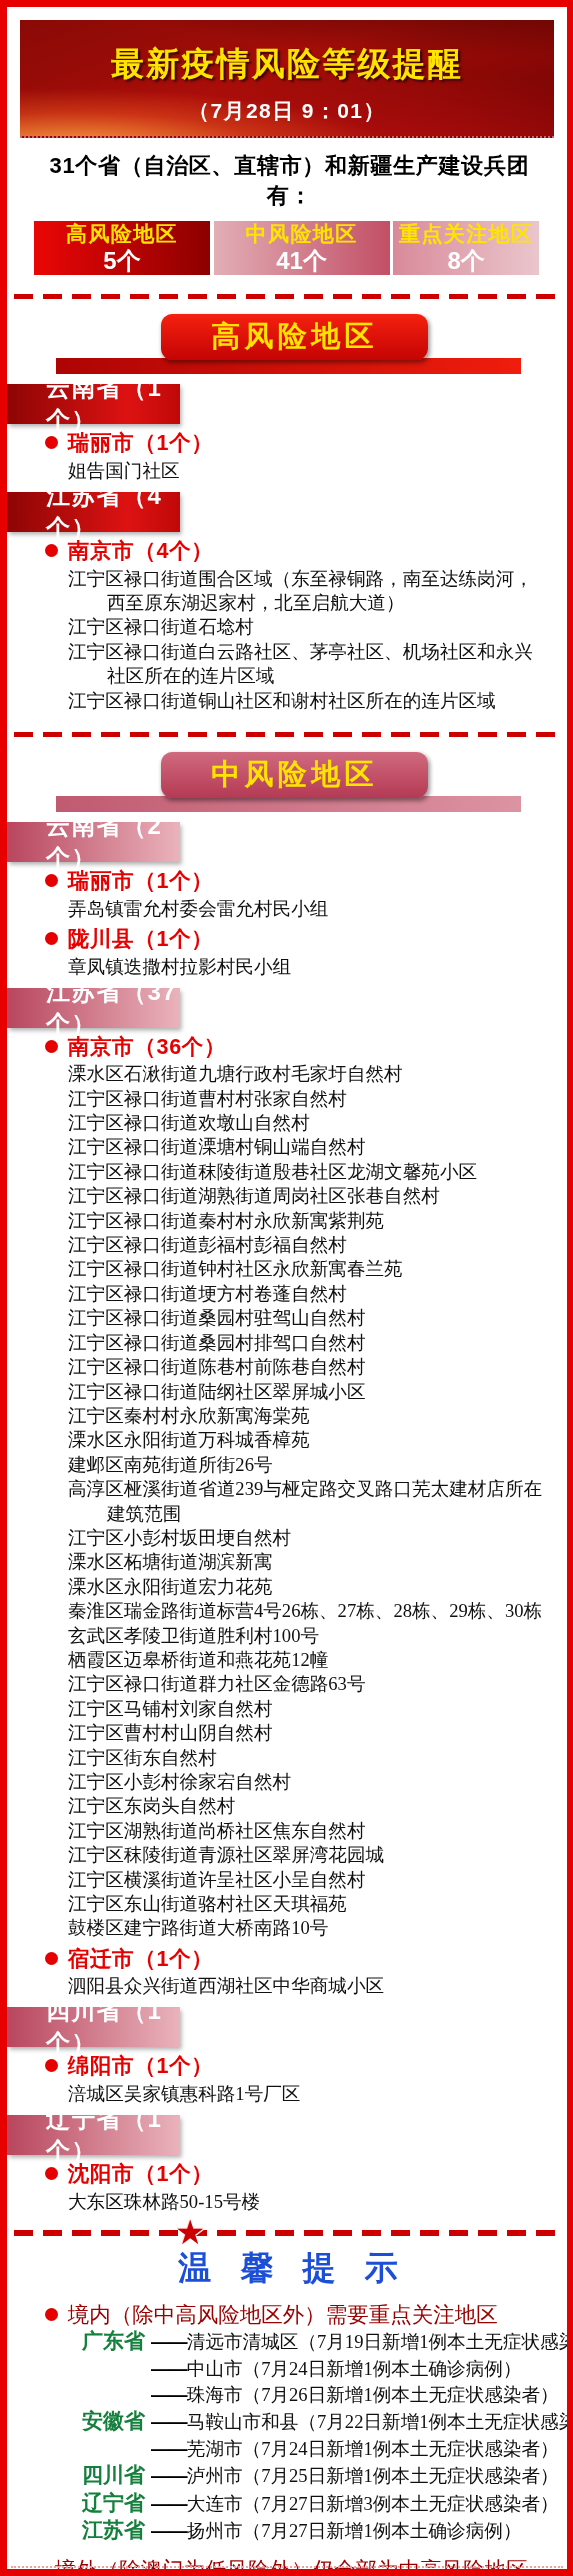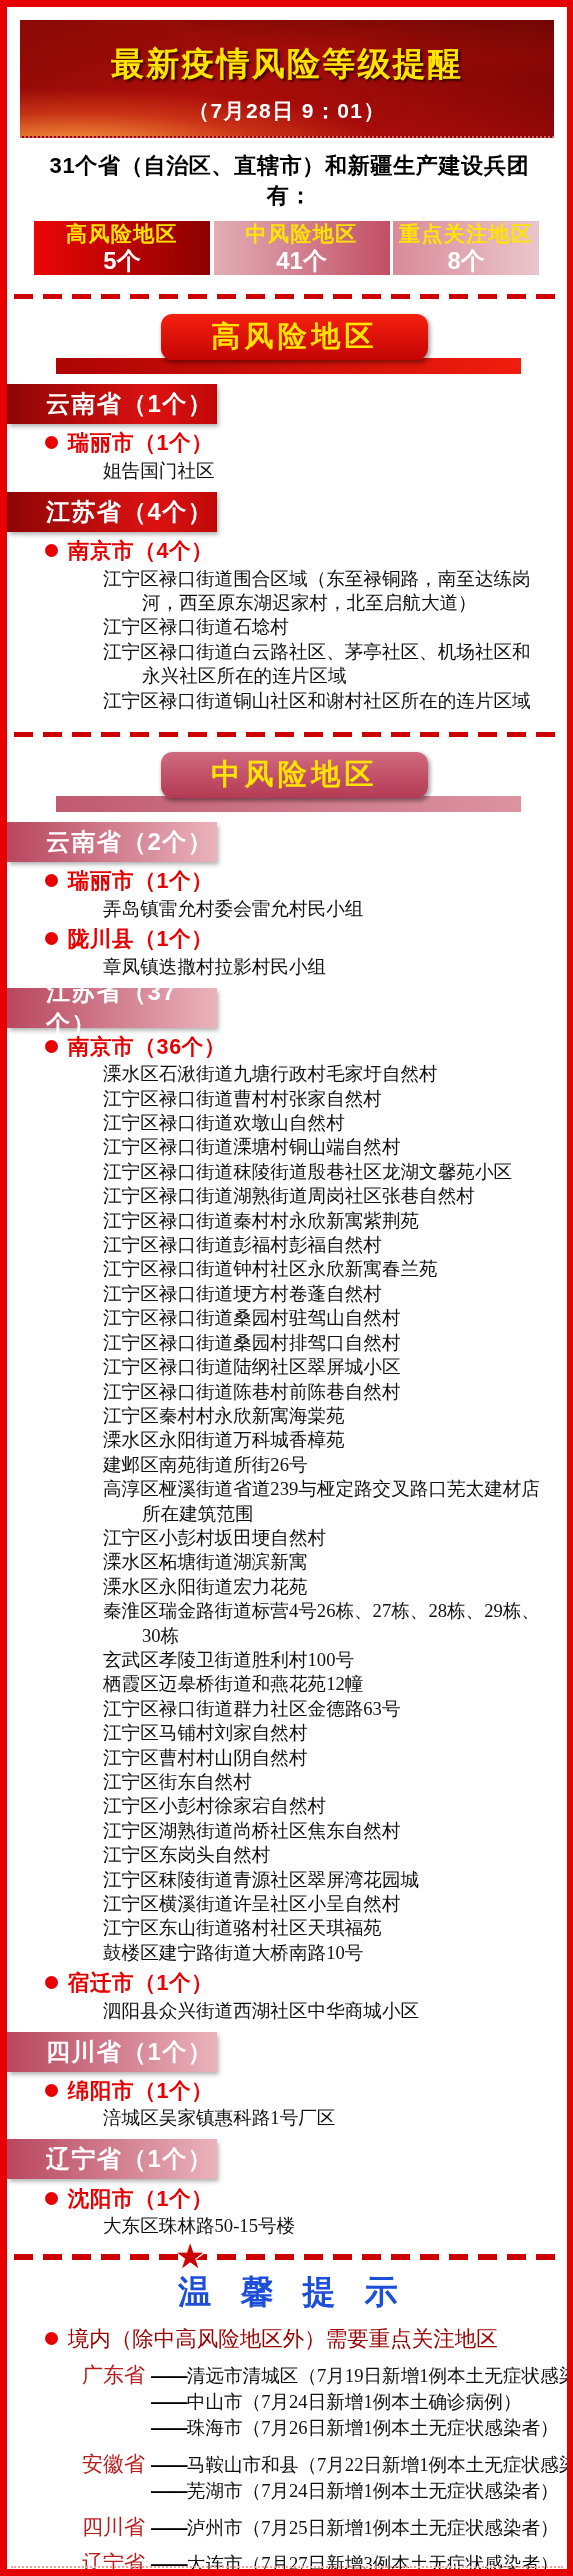--- a/index.html
+++ b/index.html
@@ -44,39 +44,39 @@
   .sec-head{position:relative;height:62px;margin:14.3px -13px 0 -25px;}
   .sec-btn{position:absolute;left:147px;top:0;width:267px;height:46px;border-radius:11.5px;z-index:2;
     display:flex;align-items:center;justify-content:center;color:#ffe400;font-size:29px;font-weight:bold;
     letter-spacing:4.3px;box-shadow:1.4px 2.2px 4.3px rgba(0,0,0,.4);}
   .sec-underbar{position:absolute;left:42px;right:39px;top:44px;height:16px;z-index:1;}
   .sec.high .sec-btn{background:linear-gradient(180deg,#f5200f,#c40404);}
   .sec.high .sec-underbar{background:linear-gradient(90deg,#ad0404,#ef1d0d);}
   .sec.mid .sec-btn{background:linear-gradient(180deg,#d06a7e,#b43a54);}
   .sec.mid .sec-underbar{background:linear-gradient(90deg,#c05a70,#dc93a2);}
   
-  .prov{margin:8.6px 0 4.3px -32px;width:210px;height:40px;box-sizing:border-box;
+  .prov{margin:8.6px 0 4.3px -32px;width:173px;height:40px;box-sizing:border-box;
     display:flex;align-items:center;padding-left:39px;color:#fff;font-size:24px;font-weight:bold;
     letter-spacing:1.4px;box-shadow:2.2px 2.9px 4.3px rgba(110,110,110,.55);}
   .sec.high .prov{background:linear-gradient(90deg,#8e0505,#dd1212 70%,#c00808);}
   .sec.mid .prov{background:linear-gradient(90deg,#b8465e,#eab3bc);}
   
   .city{display:flex;align-items:center;margin:2.9px 0 0 5.7px;height:29px;}
   .bullet{width:13px;height:13px;border-radius:50%;background:#e60000;flex:0 0 13px;}
   .city-lbl{margin-left:10px;color:#e60000;font-size:21.5px;font-weight:bold;letter-spacing:0.7px;}
   
   .items{margin:1.4px 0 1.4px 29px;}
   .item{font-family:"Liberation Serif",serif;color:#101010;font-size:18.6px;line-height:24.4px;
-    padding-left:39px;text-indent:-39px;margin-left:35px;}
+    padding-left:39px;text-indent:-39px;}
   
   .tips-title{margin-top:10px;text-align:center;color:#1d4ed8;font-size:33px;font-weight:bold;letter-spacing:10px;}
   .tip-bullet{display:flex;align-items:center;margin:8.6px 0 0 5.7px;height:30px;}
   .tip-bullet .txt{margin-left:10px;color:#990000;font-size:21.5px;font-weight:normal;}
   .trow{margin-left:43px;line-height:24.4px;white-space:nowrap;}
-  .tprov{display:inline-block;width:69px;color:#b91c1c;font-size:21px;font-weight:normal;margin-top:9px;}
+  .tprov{display:inline-block;width:69px;color:#15803d;font-size:21px;font-weight:bold;}
   .tdash{color:#000;font-size:18.6px;font-weight:bold;letter-spacing:-0.7px;}
   .tdet{font-family:"Liberation Serif",serif;color:#101010;font-size:18.6px;}
   .bottom-dotted{position:absolute;left:4.3px;right:4.3px;bottom:0.7px;border-top:2.2px dotted #f0a0a0;}
 </style>
 </head>
 <body>
 
 <div class="poster">
 
   <div class="hdr">
@@ -164,39 +164,39 @@
           <div class="item">江宁区禄口街道欢墩山自然村</div>
           <div class="item">江宁区禄口街道溧塘村铜山端自然村</div>
           <div class="item">江宁区禄口街道秣陵街道殷巷社区龙湖文馨苑小区</div>
           <div class="item">江宁区禄口街道湖熟街道周岗社区张巷自然村</div>
           <div class="item">江宁区禄口街道秦村村永欣新寓紫荆苑</div>
           <div class="item">江宁区禄口街道彭福村彭福自然村</div>
           <div class="item">江宁区禄口街道钟村社区永欣新寓春兰苑</div>
           <div class="item">江宁区禄口街道埂方村卷蓬自然村</div>
           <div class="item">江宁区禄口街道桑园村驻驾山自然村</div>
           <div class="item">江宁区禄口街道桑园村排驾口自然村</div>
+          <div class="item">江宁区禄口街道陈巷村前陈巷自然村</div>
           <div class="item">江宁区禄口街道陆纲社区翠屏城小区</div>
-          <div class="item">江宁区禄口街道陈巷村前陈巷自然村</div>
           <div class="item">江宁区秦村村永欣新寓海棠苑</div>
           <div class="item">溧水区永阳街道万科城香樟苑</div>
           <div class="item">建邺区南苑街道所街26号</div>
           <div class="item">高淳区桠溪街道省道239与桠定路交叉路口芜太建材店所在建筑范围</div>
           <div class="item">江宁区小彭村坂田埂自然村</div>
           <div class="item">溧水区柘塘街道湖滨新寓</div>
           <div class="item">溧水区永阳街道宏力花苑</div>
           <div class="item">秦淮区瑞金路街道标营4号26栋、27栋、28栋、29栋、30栋</div>
           <div class="item">玄武区孝陵卫街道胜利村100号</div>
           <div class="item">栖霞区迈皋桥街道和燕花苑12幢</div>
           <div class="item">江宁区禄口街道群力社区金德路63号</div>
           <div class="item">江宁区马铺村刘家自然村</div>
           <div class="item">江宁区曹村村山阴自然村</div>
           <div class="item">江宁区街东自然村</div>
           <div class="item">江宁区小彭村徐家宕自然村</div>
+          <div class="item">江宁区东岗头自然村</div>
           <div class="item">江宁区湖熟街道尚桥社区焦东自然村</div>
-          <div class="item">江宁区东岗头自然村</div>
           <div class="item">江宁区秣陵街道青源社区翠屏湾花园城</div>
           <div class="item">江宁区横溪街道许呈社区小呈自然村</div>
           <div class="item">江宁区东山街道骆村社区天琪福苑</div>
           <div class="item">鼓楼区建宁路街道大桥南路10号</div>
         </div>
         <div class="city">
           <span class="bullet"></span>
           <span class="city-lbl">宿迁市（1个）</span>
         </div>
         <div class="items">

